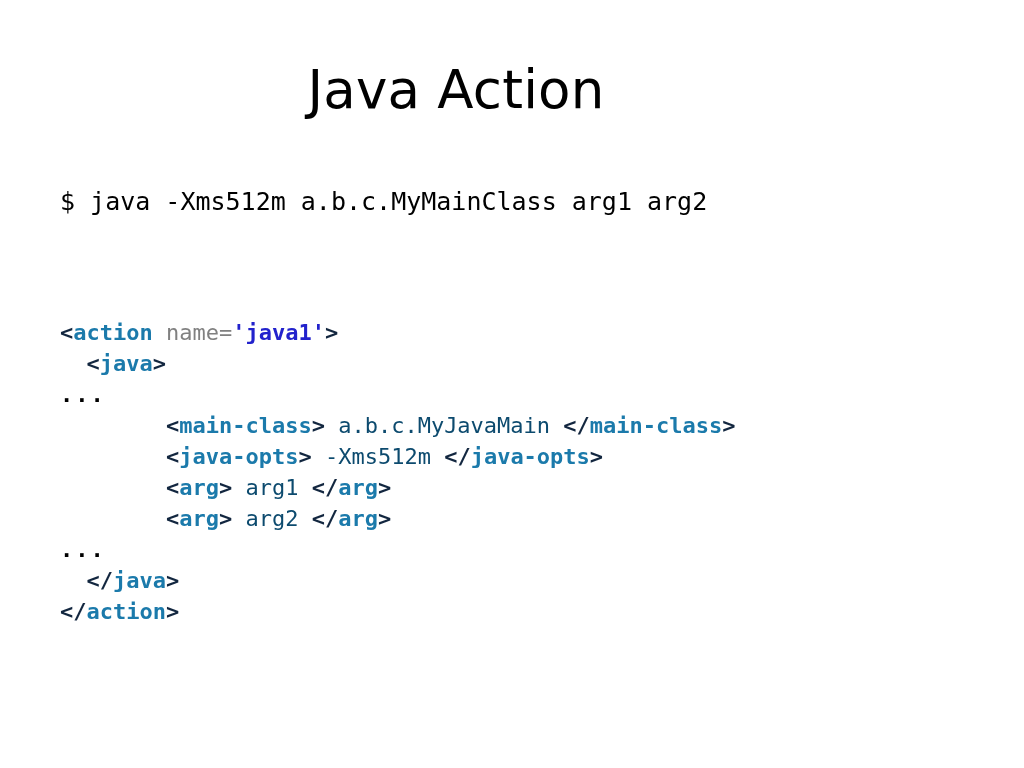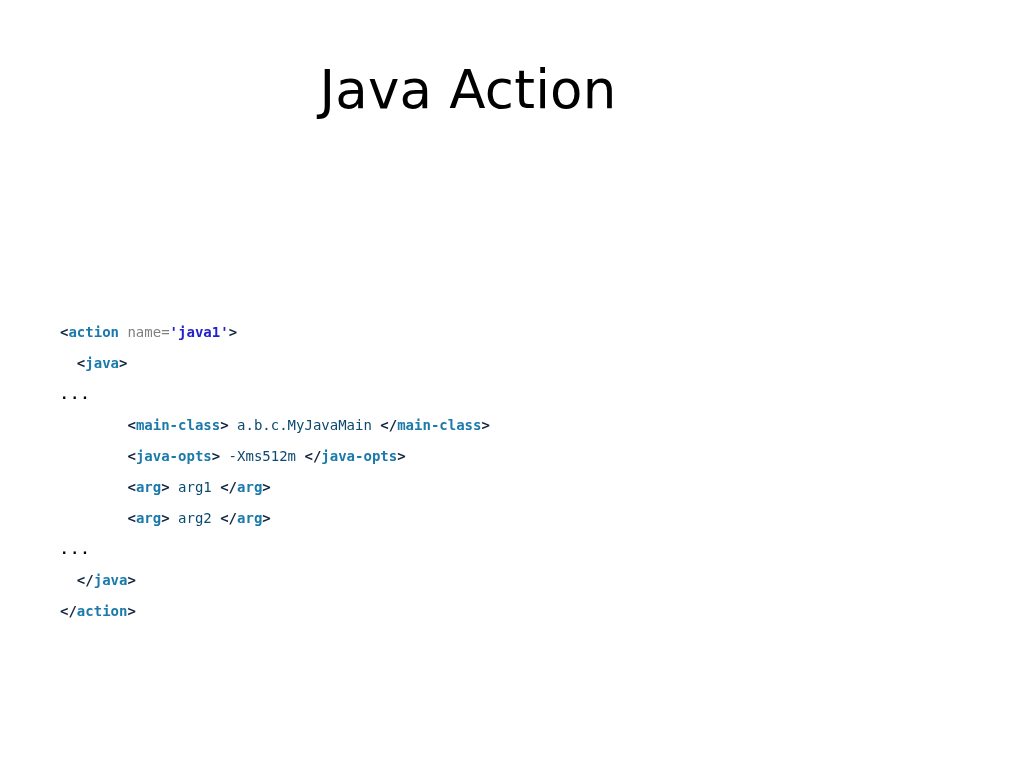--- a/index.html
+++ b/index.html
@@ -19,21 +19,21 @@
 
   .slide {
     position: absolute;
     inset: 0;
     background: #ffffff;
   }
 
   
   .slide-title {
     position: absolute;
-    left: 12px;
+    left: 0;
     top: 58px;
     width: 912px;
     text-align: center;
     font-family: "DejaVu Sans", sans-serif;
     font-size: 53px;
     font-weight: 400;
     line-height: 64px;
     letter-spacing: 0.2px;
     color: #000000;
     white-space: pre;
@@ -51,21 +51,21 @@
     color: #000000;
     white-space: pre;
   }
 
   
   .code-block {
     position: absolute;
     left: 60px;
     top: 317px;
     font-family: "DejaVu Sans Mono", monospace;
-    font-size: 14px;
+    font-size: 22px;
     line-height: 31px;
     white-space: pre;
     color: #12263f;
   }
   .code-line {
     display: block;
     height: 31px;
     white-space: pre;
   }
 
@@ -78,16 +78,17 @@
   .tok-text   { color: #0c4a6e; font-weight: 400; }
   .tok-ellipsis { color: #000000; font-weight: 700; letter-spacing: 2px; }
 </style>
 </head>
 <body>
 
 <div class="slide">
 
   <div class="slide-title">Java Action</div>
 
+  <div class="cmd-line">$ java -Xms512m a.b.c.MyMainClass arg1 arg2</div>
 
   <div class="code-block"><span class="code-line"><span class="tok-punct">&lt;</span><span class="tok-tag">action</span><span class="tok-attr"> name</span><span class="tok-eq">=</span><span class="tok-value">'java1'</span><span class="tok-punct">&gt;</span></span><span class="code-line"><span>  </span><span class="tok-punct">&lt;</span><span class="tok-tag">java</span><span class="tok-punct">&gt;</span></span><span class="code-line"><span class="tok-ellipsis">...</span></span><span class="code-line"><span>        </span><span class="tok-punct">&lt;</span><span class="tok-tag">main-class</span><span class="tok-punct">&gt;</span><span class="tok-text"> a.b.c.MyJavaMain </span><span class="tok-punct">&lt;/</span><span class="tok-tag">main-class</span><span class="tok-punct">&gt;</span></span><span class="code-line"><span>        </span><span class="tok-punct">&lt;</span><span class="tok-tag">java-opts</span><span class="tok-punct">&gt;</span><span class="tok-text"> -Xms512m </span><span class="tok-punct">&lt;/</span><span class="tok-tag">java-opts</span><span class="tok-punct">&gt;</span></span><span class="code-line"><span>        </span><span class="tok-punct">&lt;</span><span class="tok-tag">arg</span><span class="tok-punct">&gt;</span><span class="tok-text"> arg1 </span><span class="tok-punct">&lt;/</span><span class="tok-tag">arg</span><span class="tok-punct">&gt;</span></span><span class="code-line"><span>        </span><span class="tok-punct">&lt;</span><span class="tok-tag">arg</span><span class="tok-punct">&gt;</span><span class="tok-text"> arg2 </span><span class="tok-punct">&lt;/</span><span class="tok-tag">arg</span><span class="tok-punct">&gt;</span></span><span class="code-line"><span class="tok-ellipsis">...</span></span><span class="code-line"><span>  </span><span class="tok-punct">&lt;/</span><span class="tok-tag">java</span><span class="tok-punct">&gt;</span></span><span class="code-line"><span class="tok-punct">&lt;/</span><span class="tok-tag">action</span><span class="tok-punct">&gt;</span></span></div>
 
 </div>
 
 </body></html>

